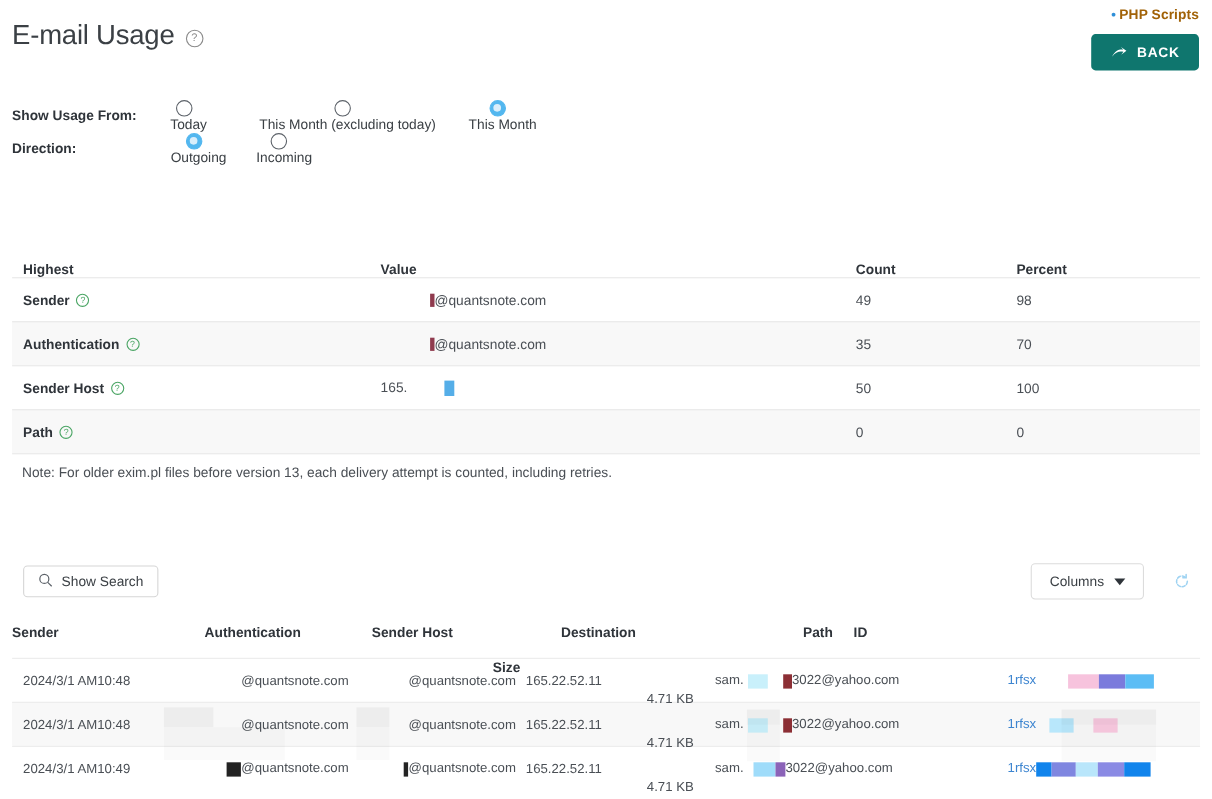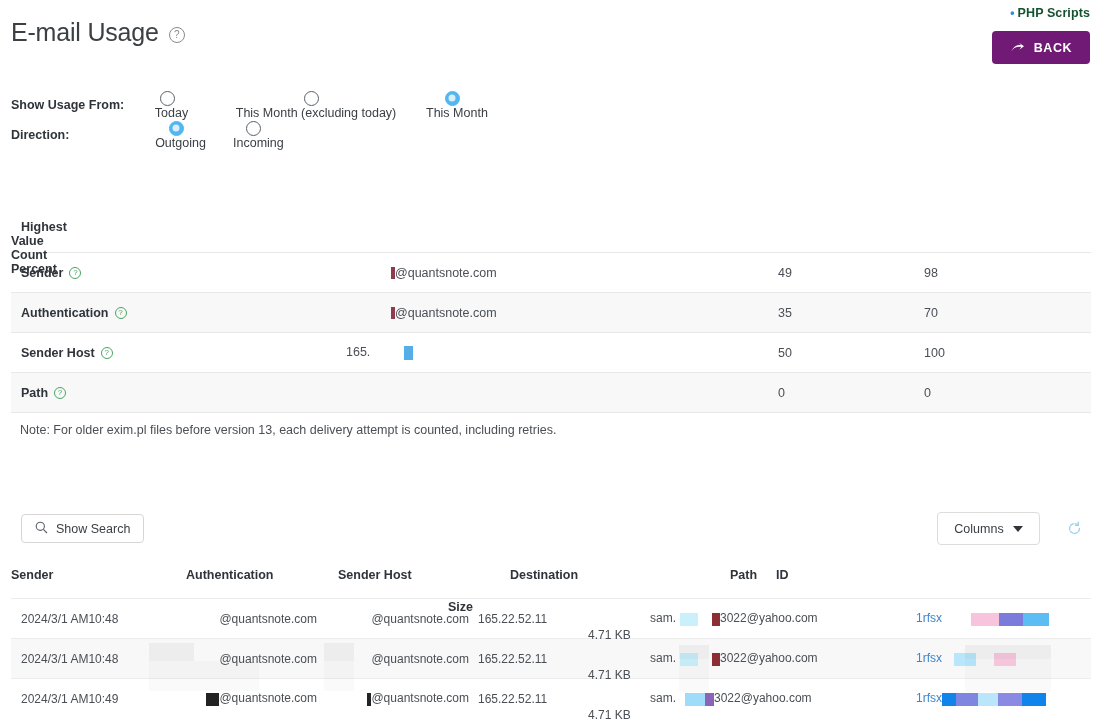--- a/index.html
+++ b/index.html
@@ -13,26 +13,26 @@
   }
   .page { position: relative; width: 1102px; height: 726px; }
 
   
   .top-links {
     position: absolute; top: 6px; right: 12px;
     font-size: 12.5px; font-weight: bold; color: #2f8fd8;
     letter-spacing: .1px;
   }
   .top-links .bullet { color: #2f8fd8; font-size: 12px; margin-right: 3px; }
-  .top-links a { color: #14532d; text-decoration: none; }
+  .top-links a { color: #a16207; text-decoration: none; }
 
   .back-btn {
     position: absolute; top: 31px; right: 12px;
     width: 98px; height: 33px;
-    background: #701a75;
+    background: #0f766e;
     border-radius: 4px;
     color: #ffffff;
     font-size: 12.5px; font-weight: bold;
     letter-spacing: .6px;
     display: flex; align-items: center; justify-content: center;
     gap: 9px;
     cursor: pointer;
   }
   .back-btn .arrow { display: flex; align-items: center; }
 
@@ -65,21 +65,21 @@
   .radio.on { border-color: #53b7ef; background: #53b7ef; }
   .radio.on::after {
     content: ""; position: absolute; left: 50%; top: 50%;
     width: 7px; height: 7px; border-radius: 50%;
     background: #d9eefb; transform: translate(-50%,-50%);
   }
   .radio-text { margin-left: 9px; color: #3b4045; font-size: 12.5px; white-space: nowrap; }
 
   
   .summary { position: absolute; left: 11px; top: 220px; width: 1080px; }
-  .sum-head { display: flex; height: 32px; align-items: flex-start; flex-direction: column; }
+  .sum-head { display: flex; height: 32px; align-items: flex-end; }
   .sum-head div { font-size: 12.5px; font-weight: bold; color: #2f343a; }
   .c-name { width: 335px; padding-left: 10px; }
   .c-value { width: 432px; }
   .c-count { width: 146px; }
   .c-pct { width: 150px; }
   .sum-row {
     display: flex; align-items: center; height: 40px;
     border-top: 1px solid #e8e8e8;
     font-size: 12.5px; color: #4a4f55;
   }

